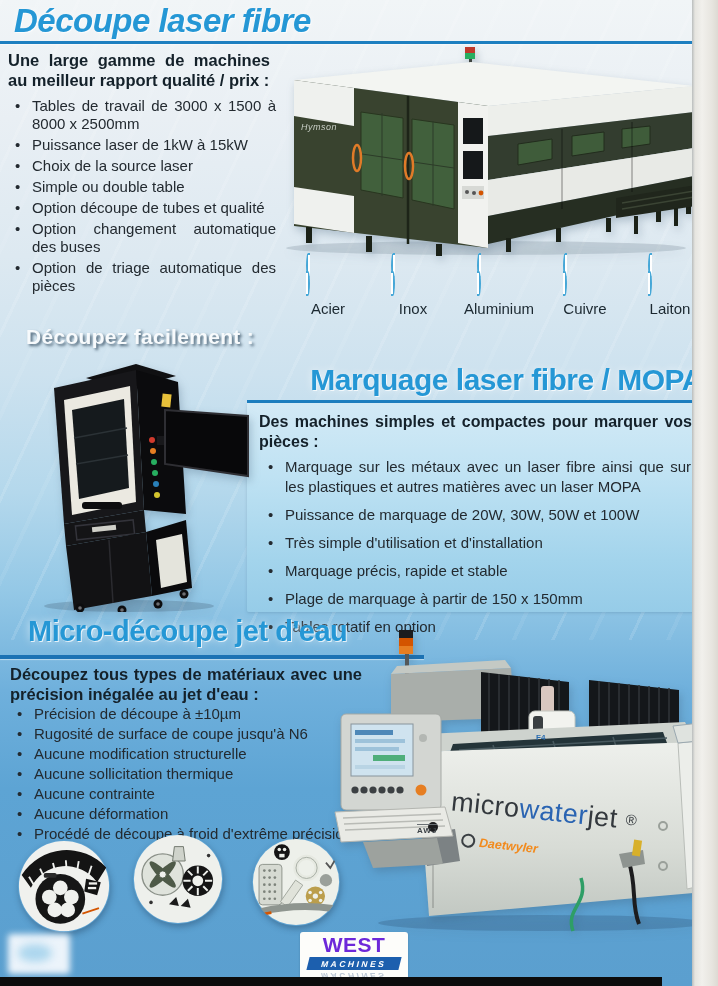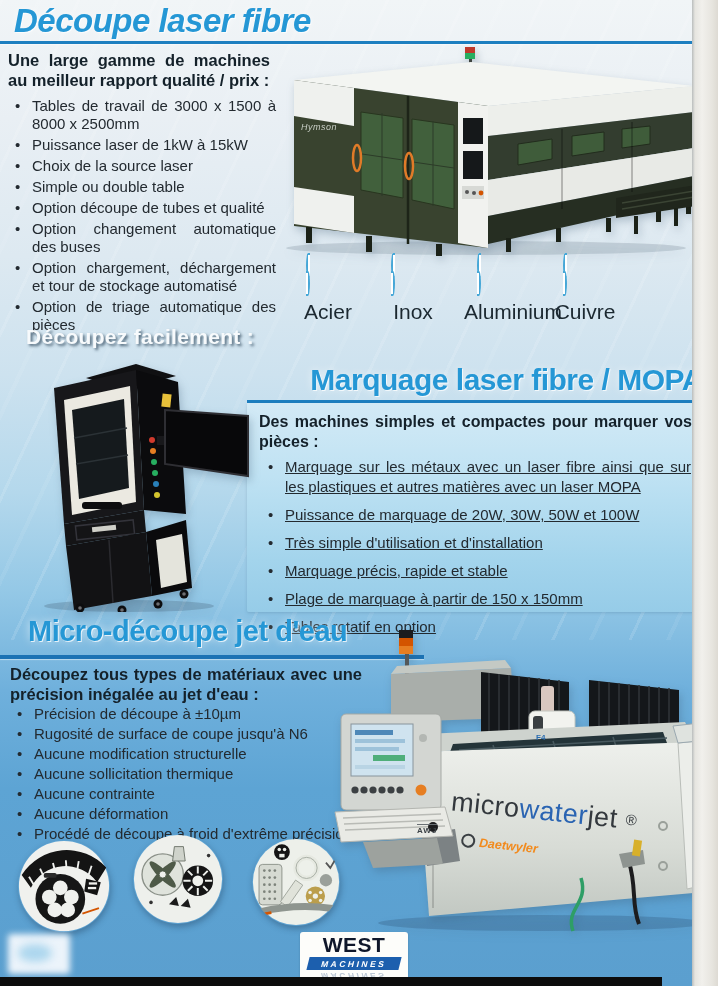--- a/index.html
+++ b/index.html
@@ -28,31 +28,31 @@
   
   #list-top{width:268px;font-size:15px;line-height:18px;}
   #list-top li{margin-bottom:3px;}
   
   #panel-marquage{
     position:absolute;left:247px;top:403px;width:459px;height:209px;
     background:linear-gradient(180deg,#d3eaf6 0%,#bfe2f3 35%,#a3d4ec 75%,#96cce8 100%);
     border-radius:2px;box-shadow:0 1px 3px rgba(60,100,130,.25);
   }
   #list-mid{width:430px;font-size:15px;line-height:20px;}
-  #list-mid li{margin-bottom:8px;text-decoration:underline;}
+  #list-mid li{margin-bottom:8px;}
   
   #list-bottom{width:362px;font-size:15px;line-height:18px;}
   #list-bottom li{margin-bottom:2px;}
   
   .mat{position:absolute;top:257px;width:110px;text-align:center;}
   .mat .ring{width:62px;height:62px;border-radius:50%;border:2px solid #46a7d7;
     background:#fff;margin:0 auto;padding:2px;box-sizing:border-box;}
   .mat .fill{display:block;width:100%;height:100%;border-radius:50%;
     box-shadow:inset -5px -7px 10px rgba(0,0,0,.16),inset 5px 6px 9px rgba(255,255,255,.28);}
-  .mat .lbl{display:block;margin-top:7px;font-size:21px;color:#1b2830;margin-left:40px;}
+  .mat .lbl{display:block;margin-top:7px;font-size:15px;color:#1b2830;margin-left:40px;}
   #cut-easy{left:26px;top:325px;font-size:21px;font-weight:bold;color:#f7fafc;
     text-shadow:2px 2px 3px rgba(45,70,90,.8);letter-spacing:.3px;}
   
   .ovl{position:absolute;white-space:nowrap;}
   #mwj{left:451px;top:796px;transform:rotate(6deg);font-size:27px;font-weight:500;letter-spacing:.5px;}
   #mwj .d{color:#33383d;} #mwj .b{color:#2a64b2;} #mwj .r{font-size:15px;color:#33383d;vertical-align:4px;}
   #daet{left:461px;top:837px;transform:rotate(6deg);font-size:12.5px;font-weight:bold;color:#f28a1c;font-style:italic;}
   #daet .dot{display:inline-block;width:10px;height:10px;border:2px solid #3a3f43;border-radius:50%;
     margin-right:4px;vertical-align:-2px;}
   #awj{left:417px;top:824px;font-size:8px;letter-spacing:1px;color:#3c4247;font-weight:bold;
@@ -61,21 +61,21 @@
   #hymson{left:301px;top:122px;font-size:9px;font-style:italic;color:#c9cfc6;letter-spacing:.5px;}
   
   #sys-blur{left:8px;top:934px;width:62px;height:40px;background:rgba(252,253,255,.9);
     filter:blur(3px);border-radius:3px;}
   #sys-smudge{left:18px;top:944px;width:34px;height:18px;background:rgba(110,185,225,.5);
     filter:blur(4px);border-radius:50%;}
   #system{left:66px;top:927px;font-style:italic;font-weight:500;font-size:40px;color:#121212;}
   #system .s{color:#2aa9dc;font-weight:bold;font-size:44px;}
   #west-card{left:300px;top:932px;width:108px;height:50px;background:#fdfdfa;border-radius:3px;
     box-shadow:0 1px 2px rgba(40,70,95,.35);text-align:center;overflow:hidden;}
-  #west-card .w1{display:block;margin-top:1px;font-size:21px;font-weight:bold;color:#0f172a;letter-spacing:.5px;}
+  #west-card .w1{display:block;margin-top:1px;font-size:21px;font-weight:bold;color:#6d28d9;letter-spacing:.5px;}
   #west-card .ban{display:block;width:92px;margin:0 auto;background:#1c5fae;transform:skewX(-14deg);
     font-size:8.5px;font-weight:bold;color:#fff;letter-spacing:2.5px;padding:1.5px 0;}
   #west-card .ref{display:block;width:92px;margin:1px auto 0;transform:skewX(14deg) scaleY(-1);
     font-size:8.5px;font-weight:bold;color:#6d87a8;letter-spacing:2.5px;opacity:.45;}
   
   #edge-right{right:0;top:0;width:26px;height:986px;
     background:linear-gradient(90deg,#b9bdbd 0,#e6e5e0 3px,#f1f0ec 10px,#e7e5df 20px,#dddad3 26px);}
   #edge-bottom{left:0;top:977px;width:662px;height:9px;background:#0c0c0c;}
   .shadow-soft{filter:drop-shadow(2px 4px 4px rgba(60,90,115,.30));}
   .samp{position:absolute;border-radius:50%;box-shadow:1px 3px 6px rgba(30,60,90,.4);}
@@ -91,21 +91,20 @@
 
   <div class="abs intro" style="left:8px;top:50px;width:262px;font-size:16.5px;">Une large gamme de machines au meilleur rapport qualité / prix :</div>
 
   <ul class="blist abs" id="list-top" style="left:8px;top:97px;">
     <li>Tables de travail de 3000 x 1500 à 8000 x 2500mm</li>
     <li>Puissance laser de 1kW à 15kW</li>
     <li>Choix de la source laser</li>
     <li>Simple ou double table</li>
     <li>Option découpe de tubes et qualité</li>
     <li>Option changement automatique des buses</li>
-    <li>Option chargement, déchargement et tour de stockage automatisé</li>
     <li>Option de triage automatique des pièces</li>
   </ul>
 
   <svg class="abs shadow-soft" style="left:266px;top:46px;" width="430" height="212" viewBox="0 0 430 212">
     <ellipse cx="220" cy="202" rx="200" ry="7" fill="rgba(80,100,115,.20)"></ellipse>
     <rect x="203" y="13" width="3" height="16" fill="#3e4440"></rect>
     <rect x="199" y="1" width="10" height="6" fill="#c0392b"></rect>
     <rect x="199" y="7" width="10" height="6" fill="#27ae60"></rect>
     <polygon points="28,34 205,16 428,40 222,60" fill="#f3f5f2"></polygon>
     <polygon points="28,34 222,60 222,202 28,180" fill="#39432f"></polygon>
@@ -163,20 +162,24 @@
     <span class="lbl">Inox</span>
   </div>
   <div class="mat" style="left:424px;">
     <span class="ring"><i class="fill" style="background-color: rgb(234, 240, 236);"></i></span>
     <span class="lbl">Aluminium</span>
   </div>
   <div class="mat" style="left:510px;">
     <span class="ring"><i class="fill" style="background-color: rgb(240, 146, 59);"></i></span>
     <span class="lbl">Cuivre</span>
   </div>
+  <div class="mat" style="left:595px;">
+    <span class="ring"><i class="fill" style="background-color: rgb(211, 199, 78);"></i></span>
+    <span class="lbl">Laiton</span>
+  </div>
 
   <div class="abs" id="cut-easy">Découpez facilement :</div>
 
   <div class="abs h1" style="left:247px;top:363px;width:456px;text-align:right;font-size:30px;">Marquage laser fibre / MOPA</div>
   <div class="rule" style="left:247px;top:400px;width:459px;"></div>
 
   <div id="panel-marquage">
     <div class="intro" style="margin:9px 14px 6px 12px;font-size:16px;">Des machines simples et compactes pour marquer vos pièces :</div>
     <ul class="blist" id="list-mid" style="margin-left:14px;">
       <li>Marquage sur les métaux avec un laser fibre ainsi que sur les plastiques et autres matières avec un laser MOPA</li>

